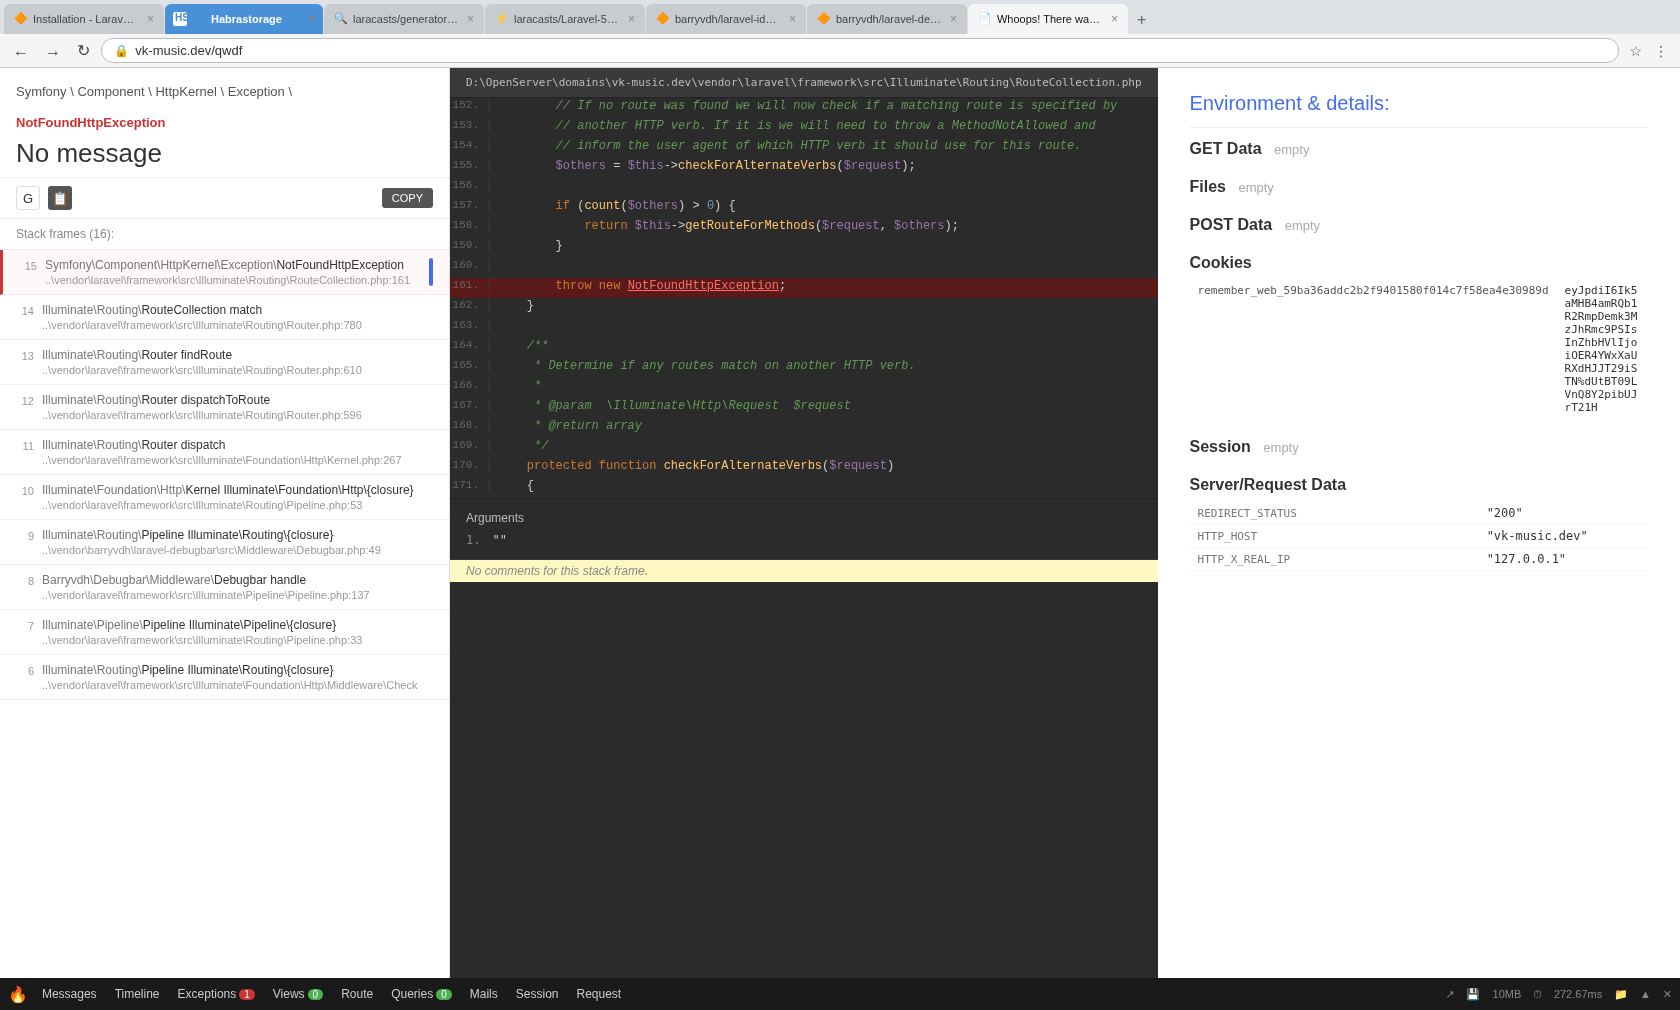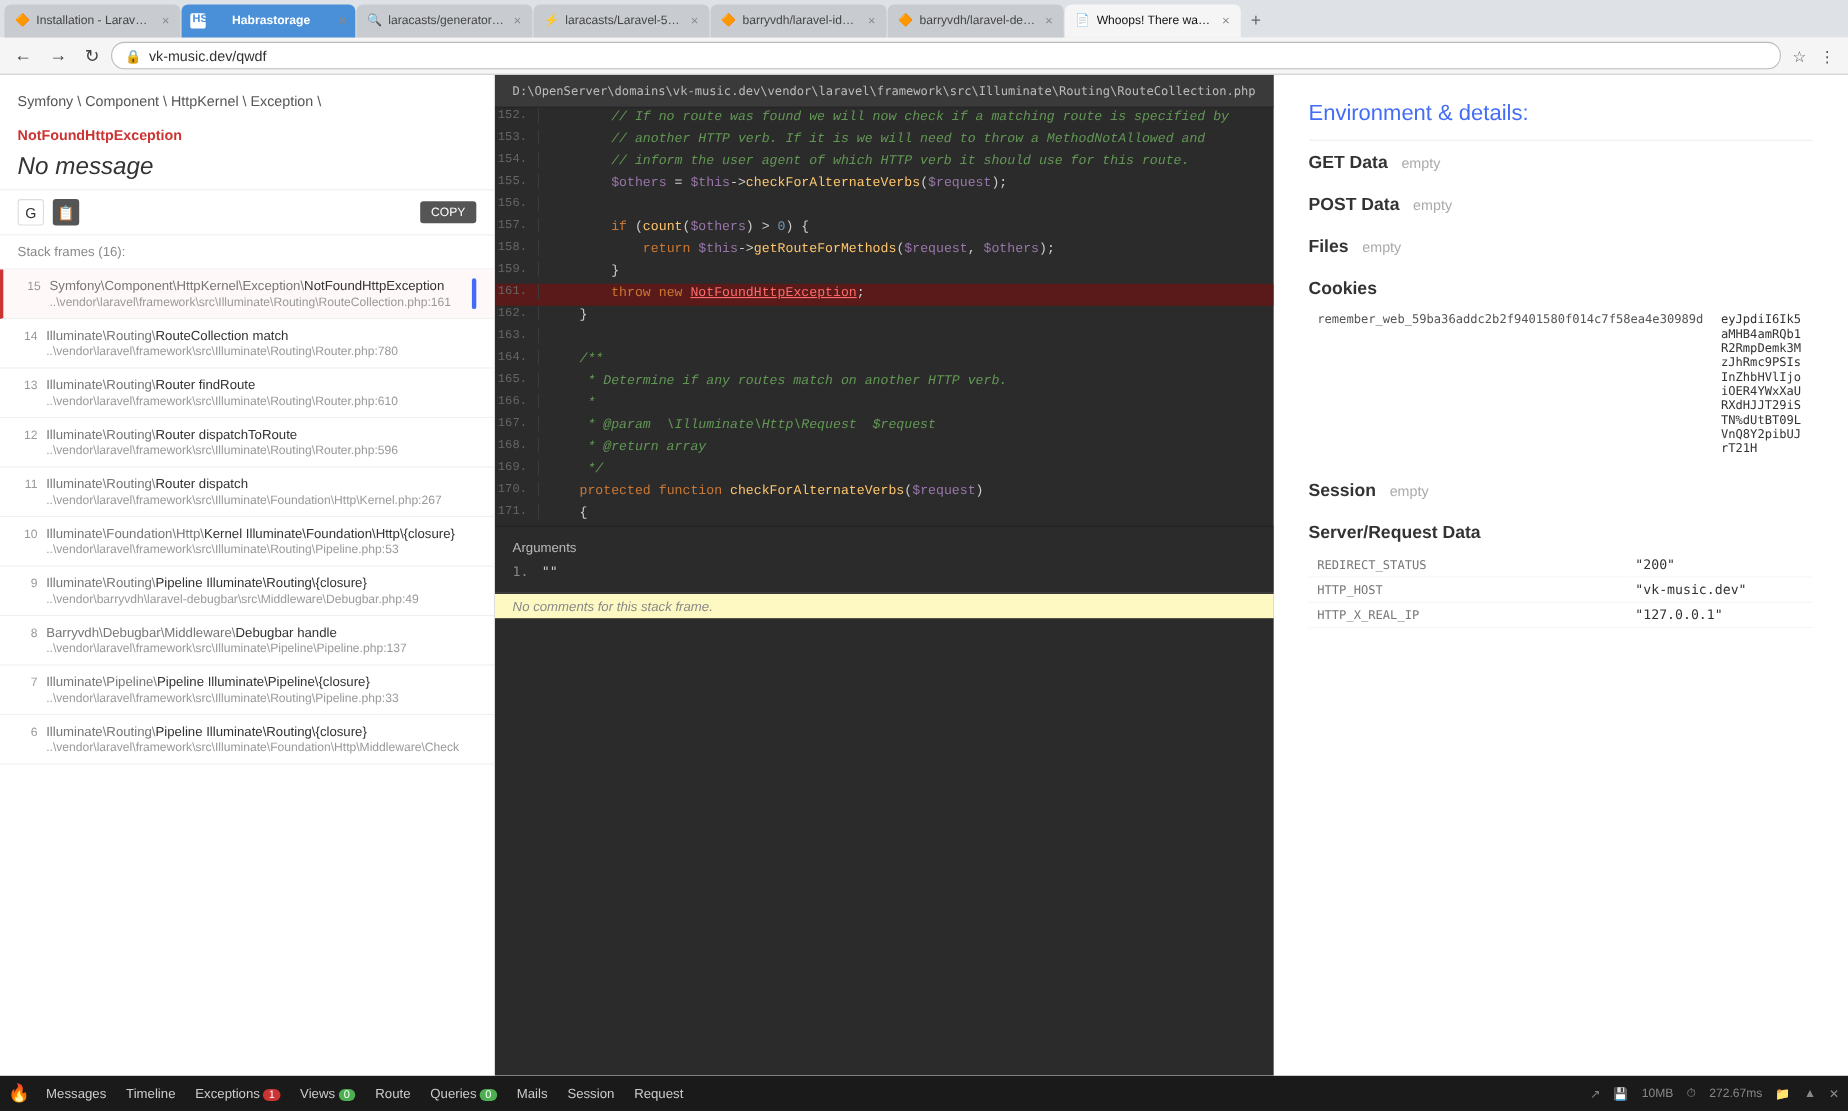--- a/index.html
+++ b/index.html
@@ -25,21 +25,21 @@
     .nav-action-btn { background: none; border: none; font-size: 14px; color: #555; cursor: pointer; padding: 2px 4px; }
 
     
     .main { display: flex; flex: 1; overflow: hidden; }
 
     
     .left-panel { width: 450px; flex-shrink: 0; border-right: 1px solid #ddd; overflow-y: auto; background: #fff; display: flex; flex-direction: column; }
     .exception-header { padding: 16px 16px 8px; border-bottom: 1px solid #eee; }
     .exception-namespace { font-size: 13px; color: #555; margin-bottom: 16px; }
     .exception-classname { color: #cc3333; font-size: 13px; font-weight: 600; }
-    .exception-message { font-size: 22px; color: #333; margin-top: 8px; font-weight: 400; font-style: italic; }
+    .exception-message { font-size: 26px; color: #333; margin-top: 8px; font-weight: 400; }
     .exception-tools { display: flex; align-items: center; gap: 8px; padding: 8px 16px; border-bottom: 1px solid #eee; }
     .tool-icon { width: 24px; height: 24px; border-radius: 3px; display: flex; align-items: center; justify-content: center; font-size: 13px; }
     .copy-btn { margin-left: auto; background: #555; color: #fff; border: none; padding: 4px 10px; font-size: 11px; border-radius: 3px; cursor: pointer; }
 
     .stack-frames-header { padding: 8px 16px; font-size: 12px; color: #888; border-bottom: 1px solid #eee; }
     .stack-frame { padding: 8px 16px; border-bottom: 1px solid #f0f0f0; cursor: pointer; display: flex; gap: 8px; }
     .stack-frame.active { background: #fff8f8; border-left: 3px solid #cc3333; }
     .frame-num { font-size: 11px; color: #999; min-width: 18px; text-align: right; margin-top: 2px; }
     .frame-content { flex: 1; }
     .frame-title { font-size: 12px; color: #333; margin-bottom: 2px; }
@@ -304,20 +304,24 @@
           <span class="line-code">        <span class="kw">if</span> (<span style="color:#ffc66d;">count</span>(<span style="color:#9876aa;">$others</span>) &gt; <span class="num">0</span>) {</span>
         </div>
         <div class="code-line">
           <span class="line-num">158.</span>
           <span class="line-code">            <span class="kw">return</span> <span style="color:#9876aa;">$this</span>-&gt;<span style="color:#ffc66d;">getRouteForMethods</span>(<span style="color:#9876aa;">$request</span>, <span style="color:#9876aa;">$others</span>);</span>
         </div>
         <div class="code-line">
           <span class="line-num">159.</span>
           <span class="line-code">        }</span>
         </div>
+        <div class="code-line">
+          <span class="line-num">160.</span>
+          <span class="line-code"></span>
+        </div>
         <div class="code-line highlight">
           <span class="line-num">161.</span>
           <span class="line-code">        <span class="kw">throw</span> <span class="kw">new</span> <span class="err">NotFoundHttpException</span>;</span>
         </div>
         <div class="code-line">
           <span class="line-num">162.</span>
           <span class="line-code">    }</span>
         </div>
         <div class="code-line">
           <span class="line-num">163.</span>
@@ -372,28 +376,28 @@
 
       <div class="env-group">
         <div class="env-label">
           <span>GET Data</span>
           <span class="env-empty">empty</span>
         </div>
       </div>
 
       <div class="env-group">
         <div class="env-label">
+          <span>Files</span>
+          <span class="env-empty">empty</span>
+        </div>
+      </div>
+
+      <div class="env-group">
+        <div class="env-label">
           <span>POST Data</span>
-          <span class="env-empty">empty</span>
-        </div>
-      </div>
-
-      <div class="env-group">
-        <div class="env-label">
-          <span>Files</span>
           <span class="env-empty">empty</span>
         </div>
       </div>
 
       <div class="env-group">
         <div class="env-label">Cookies</div>
         <table class="cookies-table">
           <tbody>
               <tr>
             <td>remember_web_59ba36addc2b2f9401580f014c7f58ea4e30989d</td>

